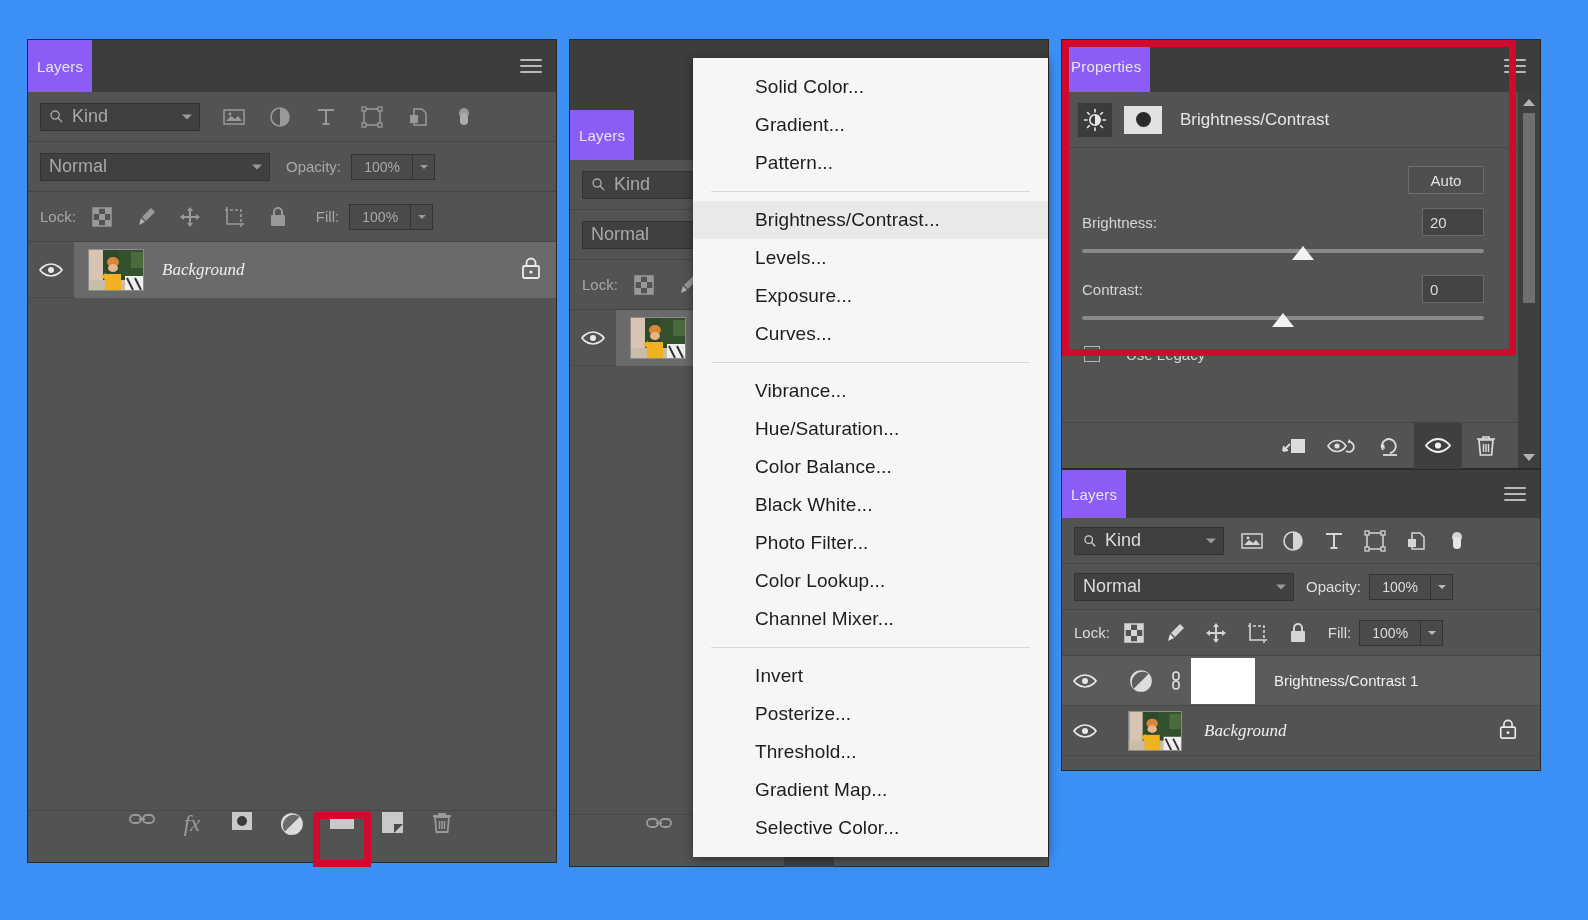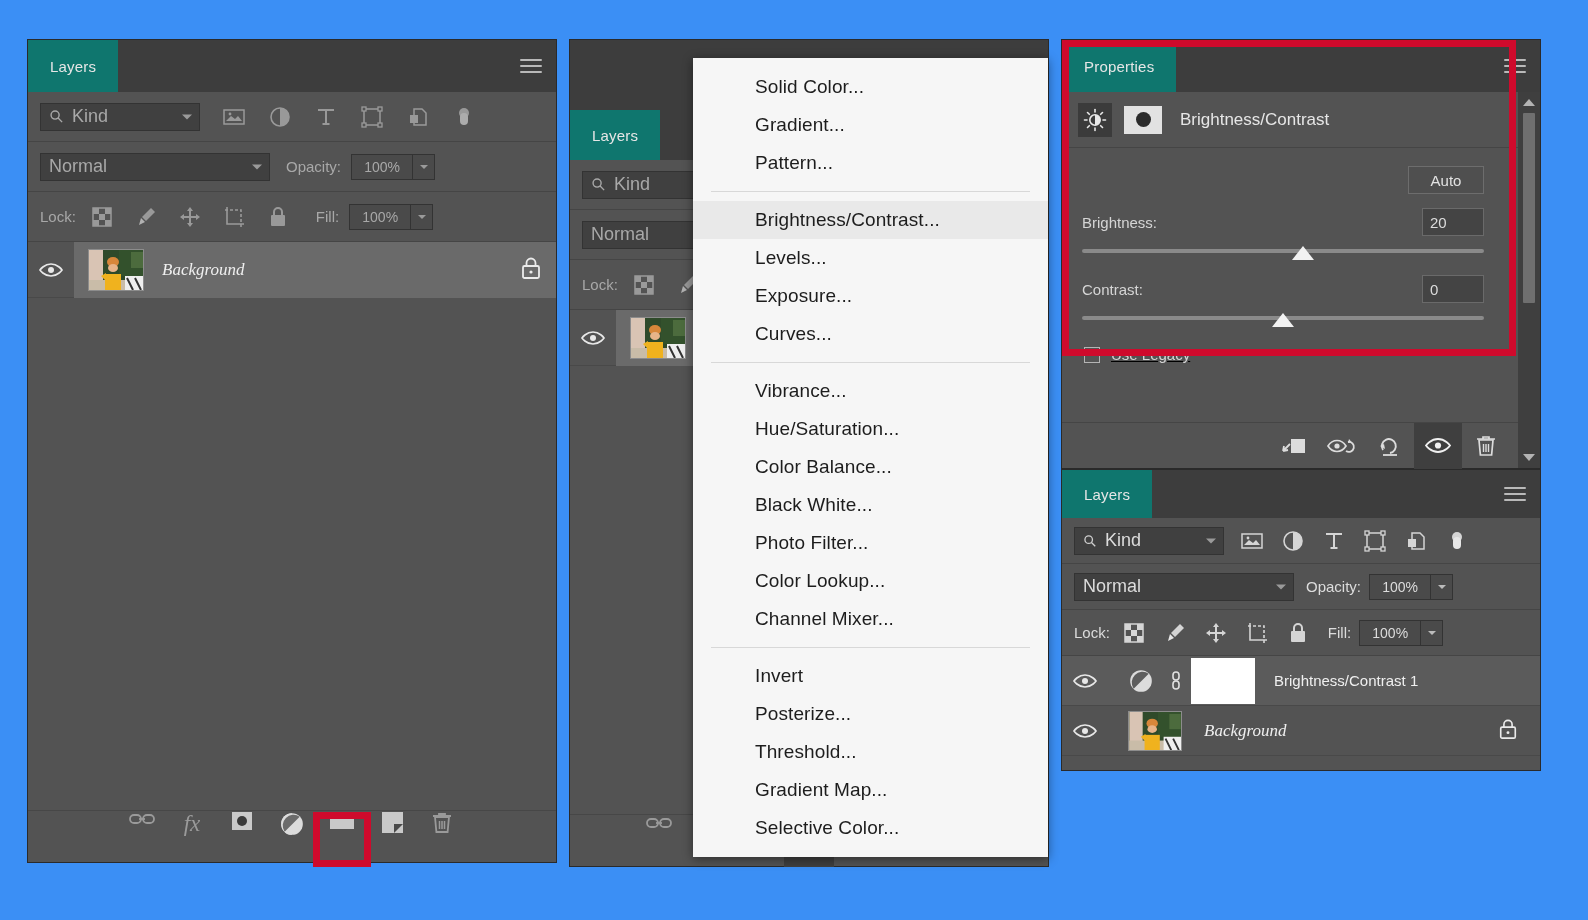--- a/index.html
+++ b/index.html
@@ -7,21 +7,21 @@
     width: 1588px; height: 920px;
     background: #3b8ff5;
     font-family: "Liberation Sans", sans-serif;
     overflow: hidden;
   }
   .stage { position: relative; width: 1588px; height: 920px; }
 
   
   .panel { position: absolute; background: #535353; box-shadow: 0 0 0 1px #2a2a2a; }
   .tabbar { height: 52px; background: #3d3d3d; position: relative; display: flex; align-items: stretch; }
-  .tab { background: #0f766e; display: flex; align-items: center; padding: 0 22px;
+  .tab { background: #8b5cf6; display: flex; align-items: center; padding: 0 9px;
          color: #e6e6e6; font-size: 15px; letter-spacing: .2px; }
   .hamburger { position: absolute; right: 14px; top: 50%; transform: translateY(-50%);
                width: 22px; height: 14px; display: flex; flex-direction: column;
                justify-content: space-between; cursor: pointer; }
   .hamburger i { display: block; height: 2px; background: #b9b9b9; border-radius: 1px; }
 
   
   .row { display: flex; align-items: center; height: 50px; padding: 0 12px;
          border-bottom: 1px solid #454545; }
   .sel {
@@ -482,21 +482,21 @@
       <span class="lbl" style="color:#d5d5d5;">Contrast:</span>
       <div class="valbox" style="margin-left:auto;">
         <span>0</span>
       </div>
     </div>
     <div class="slider-track" style="margin-top:13px;">
       <span class="slider-thumb" id="con-thumb" style="left: calc(50% - 11px);"></span>
     </div>
   </div>
 
-  <div style="display:flex; align-items:flex-end; gap:11px; padding:26px 0 0 22px;text-decoration:underline;">
+  <div style="display:flex; align-items:flex-start; gap:26px; padding:26px 0 0 22px;">
     <span class="ckbox"></span>
     <span class="lbl" style="color:#d5d5d5;">Use Legacy</span>
   </div>
 
   <div style="position:absolute; left:0; right:22px; bottom:0; height:46px; border-top:1px solid #454545;
               display:flex; align-items:center; justify-content:flex-end; padding-right:8px;">
     <div style="width:48px;height:46px;display:flex;align-items:center;justify-content:center;">
       <svg width="26" height="22" viewBox="0 0 26 22">
         <rect x="10" y="4" width="14" height="14" fill="#dcdcdc"></rect>
         <path d="M2 16l7-7M2 16l1-5M2 16l5-1" stroke="#dcdcdc" stroke-width="1.8" fill="none"></path>

